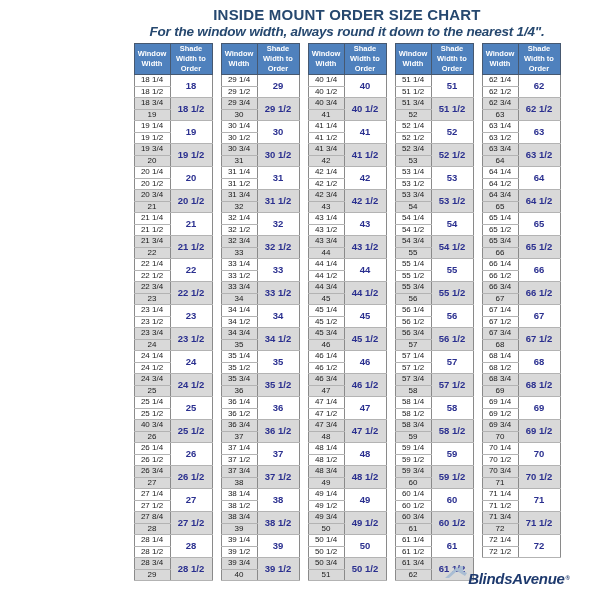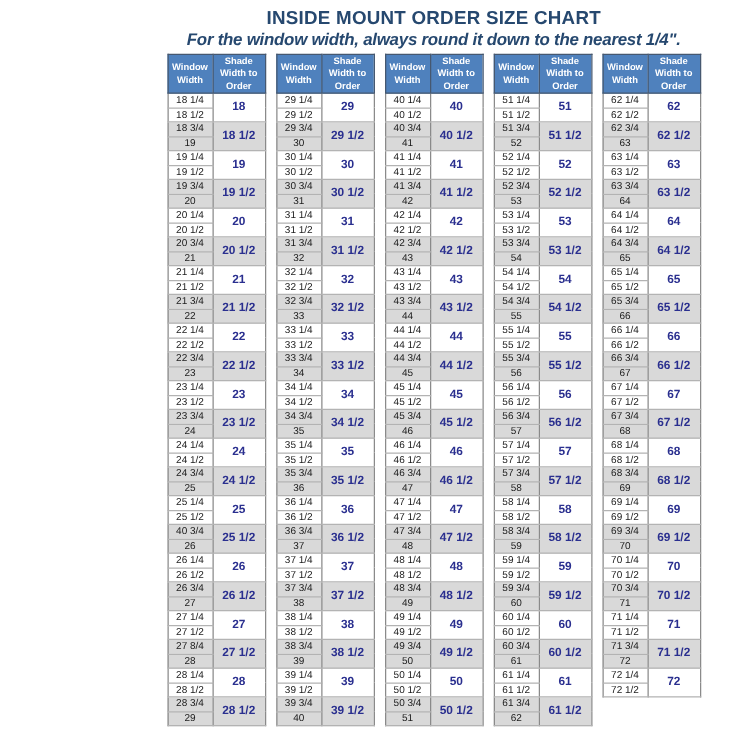--- a/index.html
+++ b/index.html
@@ -883,13 +883,20 @@
           <tr>
             <td>72 1/4</td>
             <td rowspan="2" class="shade">72</td>
           </tr>
           <tr>
             <td>72 1/2</td>
           </tr>
         </tbody>
       </table>
     </div>
+  <div class="logo">
+    <svg class="roof" width="22" height="13" viewBox="0 0 22 13">
+      <polygon points="0,13 12,2 15,4 15,1 18,1 18,6 22,8 20,11 12,6 4,13" fill="#A9BDD3"></polygon>
+    </svg>
+    <span class="logo-text">BlindsAvenue</span>
+    <span class="logo-mark">®</span>
+  </div>
 </div>
 
 </body></html>

